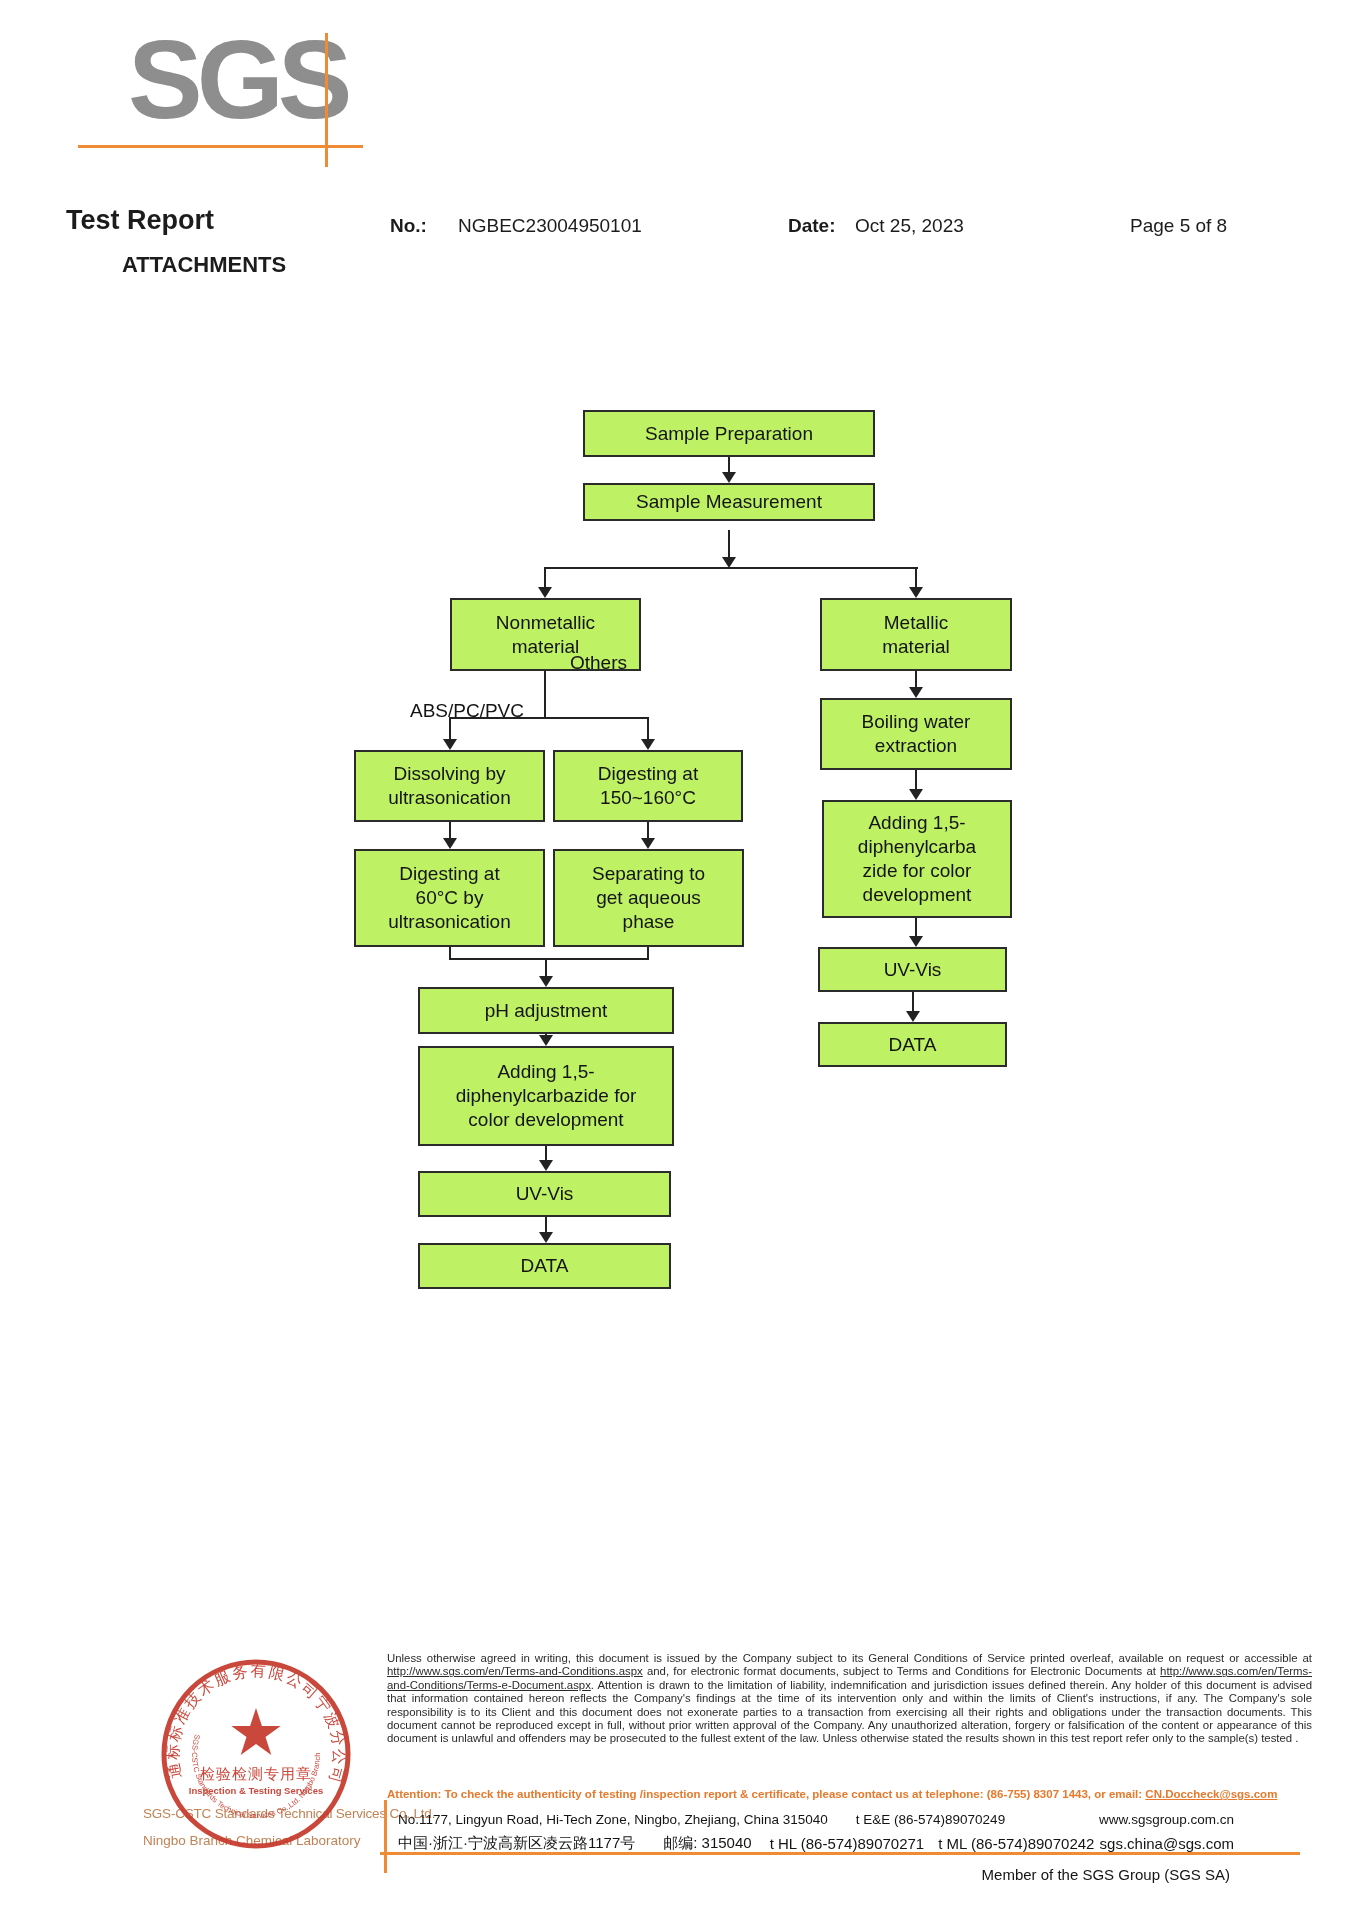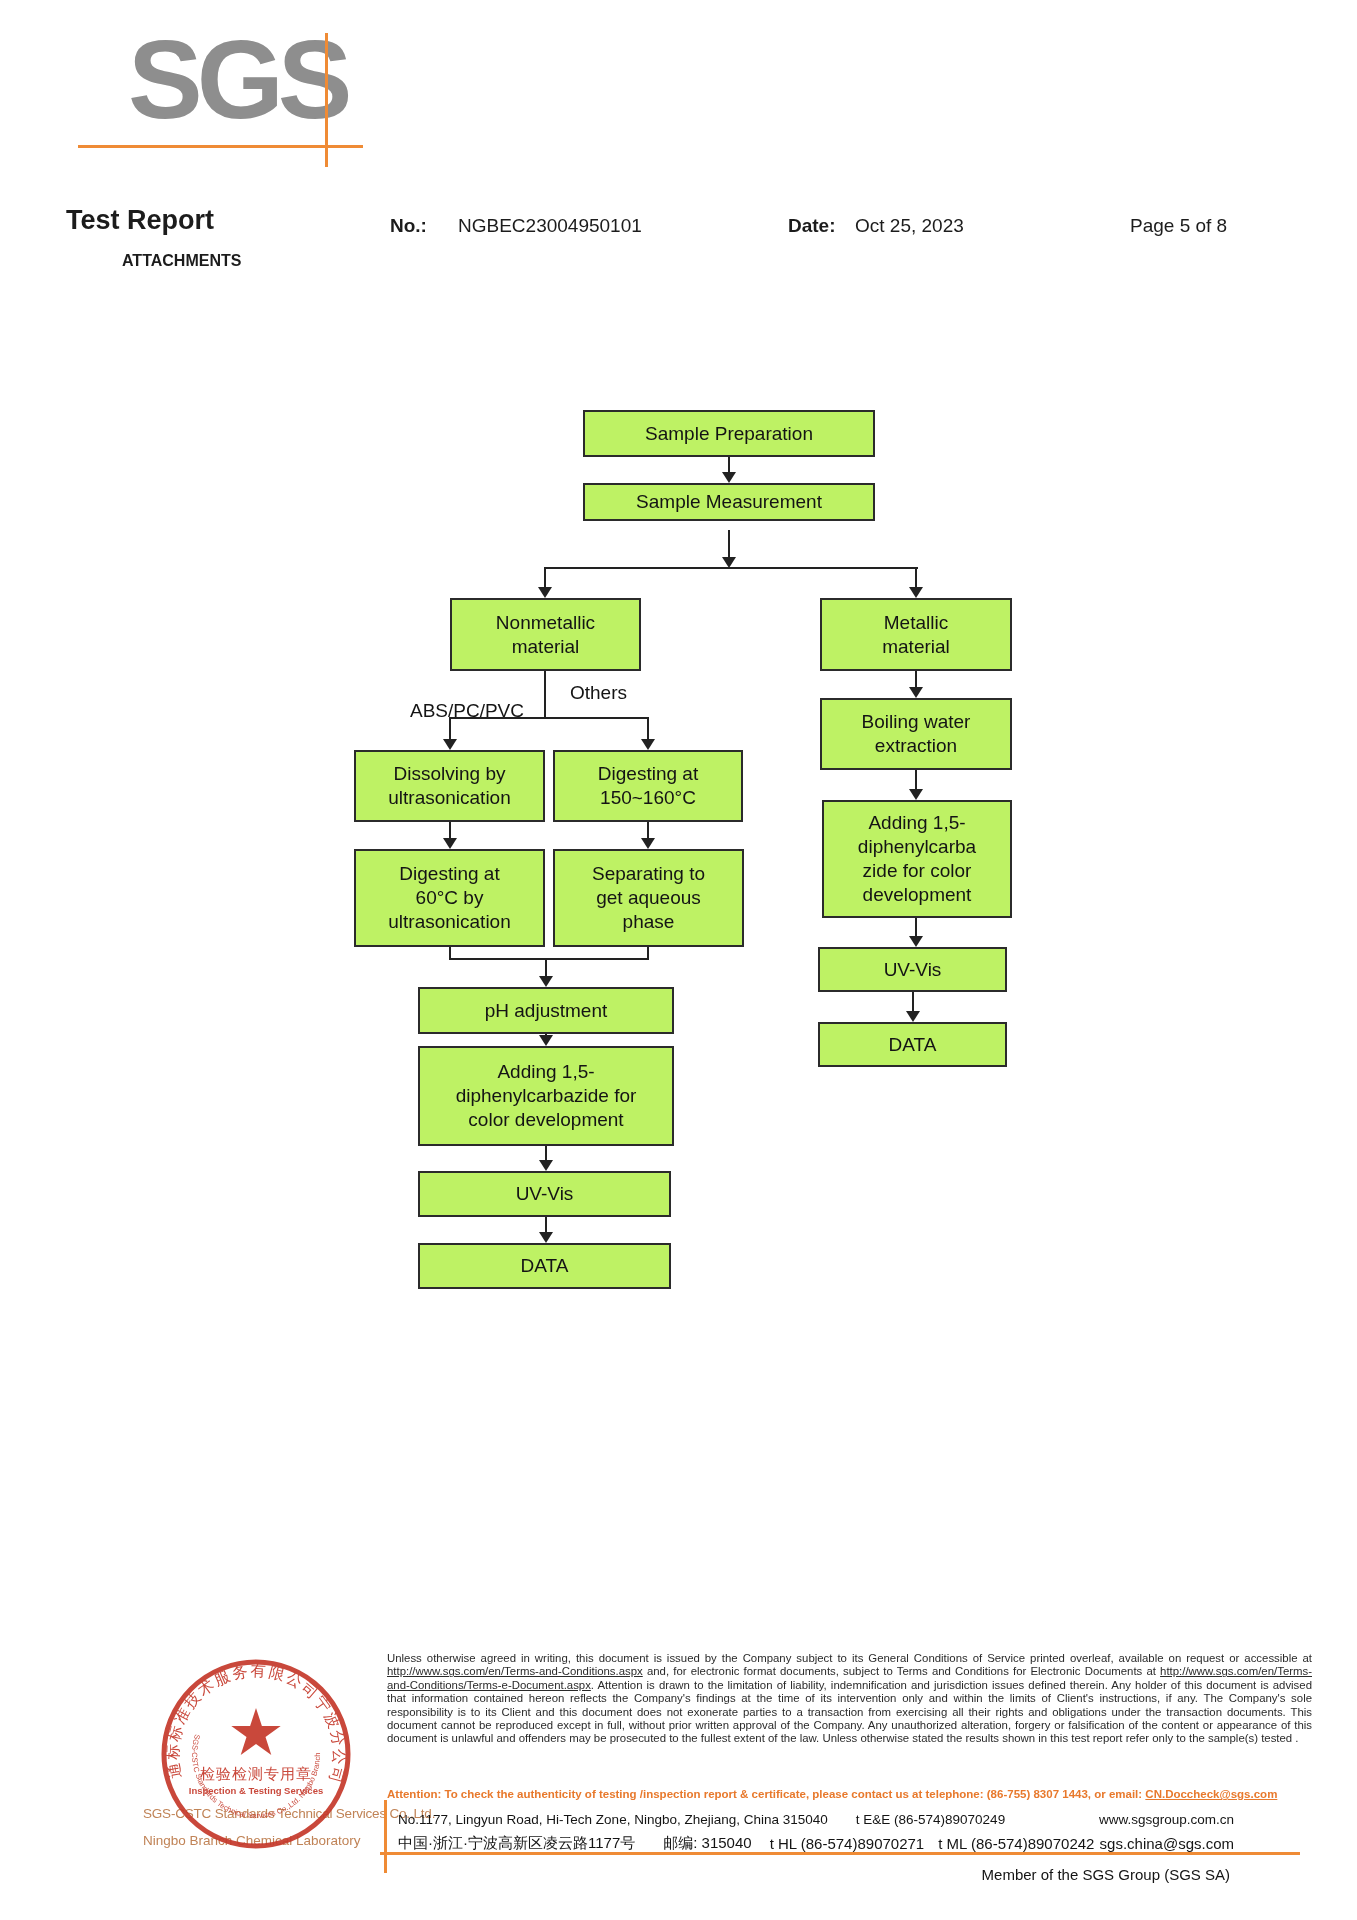--- a/index.html
+++ b/index.html
@@ -7,21 +7,21 @@
     position:relative;width:1357px;height:1920px;margin:0 auto;background:#ffffff;
     font-family:"Liberation Sans",sans-serif;color:#1c1c1c;overflow:hidden;padding-left:19px;
   }
   
   .logo{position:absolute;left:128px;top:24px;font-size:112px;font-weight:bold;
         letter-spacing:-6px;color:#8e8e8e;line-height:1;}
   .logo-vline{position:absolute;left:325px;top:33px;width:3px;height:134px;background:#ef8b35;}
   .logo-hline{position:absolute;left:78px;top:145px;width:285px;height:3px;background:#ef8b35;}
   
   .report-title{position:absolute;left:66px;top:205px;font-size:27px;font-weight:bold;}
-  .attachments{position:absolute;left:122px;top:252px;font-size:16px;font-weight:bold;}
+  .attachments{position:absolute;left:122px;top:252px;font-size:22px;font-weight:bold;}
   .hdr{position:absolute;top:215px;font-size:19px;}
   .hdr.b{font-weight:bold;}
   .fc-title{position:absolute;left:0;top:298px;width:1357px;text-align:center;
             font-size:20px;font-weight:bold;}
   
   .fcb{position:absolute;box-sizing:border-box;border:2px solid #2b2b2b;background:#bef264;
        display:flex;align-items:center;justify-content:center;text-align:center;
        white-space:pre-line;font-size:19px;line-height:24px;color:#141414;}
   .fclab{position:absolute;font-size:19px;color:#141414;}
   .vl{position:absolute;width:2px;background:#222;}
@@ -91,21 +91,21 @@
   <div class="fcb" style="left:820px;top:698px;width:192px;height:72px;">Boiling water
 extraction</div>
   <div class="fcb" style="left:822px;top:800px;width:190px;height:118px;">Adding 1,5-
 diphenylcarba
 zide for color
 development</div>
   <div class="fcb" style="left:818px;top:947px;width:189px;height:45px;">UV-Vis</div>
   <div class="fcb" style="left:818px;top:1022px;width:189px;height:45px;">DATA</div>
 
   <div class="fclab" style="left:374px;top:684px;width:150px;text-align:right;margin-top:16px;">ABS/PC/PVC</div>
-  <div class="fclab" style="left:570px;top:682px;">Others</div>
+  <div class="fclab" style="left:570px;top:652px;">Others</div>
 
   <div class="vl" style="left:728px;top:457px;height:15px;"></div>
   <div class="ah" style="left:722px;top:472px;"></div>
   <div class="vl" style="left:728px;top:530px;height:27px;"></div>
   <div class="ah" style="left:722px;top:557px;"></div>
   <div class="hl" style="left:544px;top:567px;width:374px;"></div>
   <div class="vl" style="left:544px;top:569px;height:18px;"></div>
   <div class="ah" style="left:538px;top:587px;"></div>
   <div class="vl" style="left:915px;top:569px;height:18px;"></div>
   <div class="ah" style="left:909px;top:587px;"></div>

